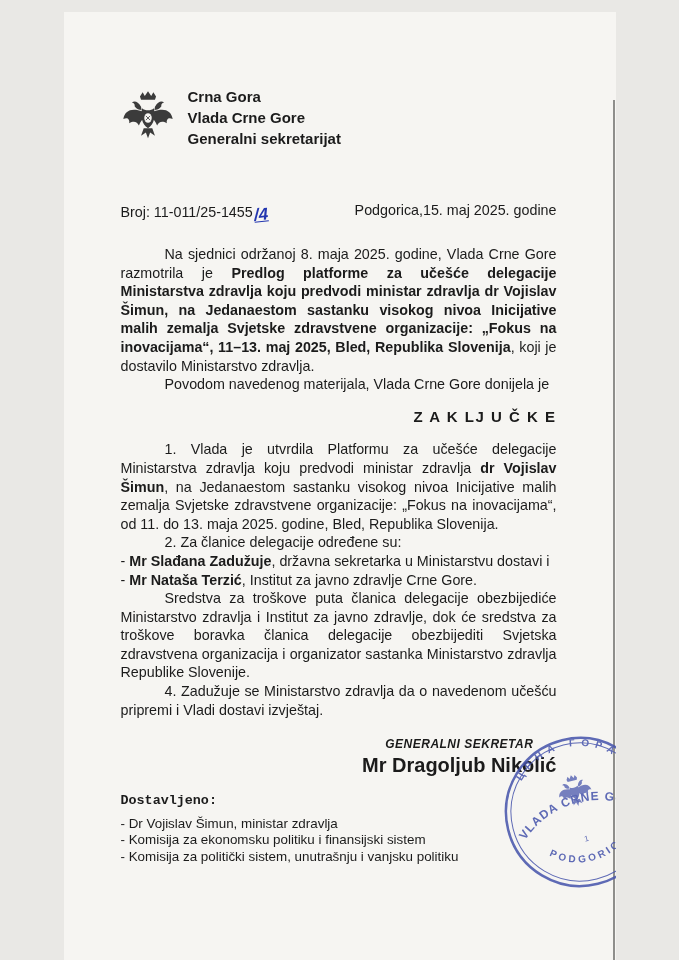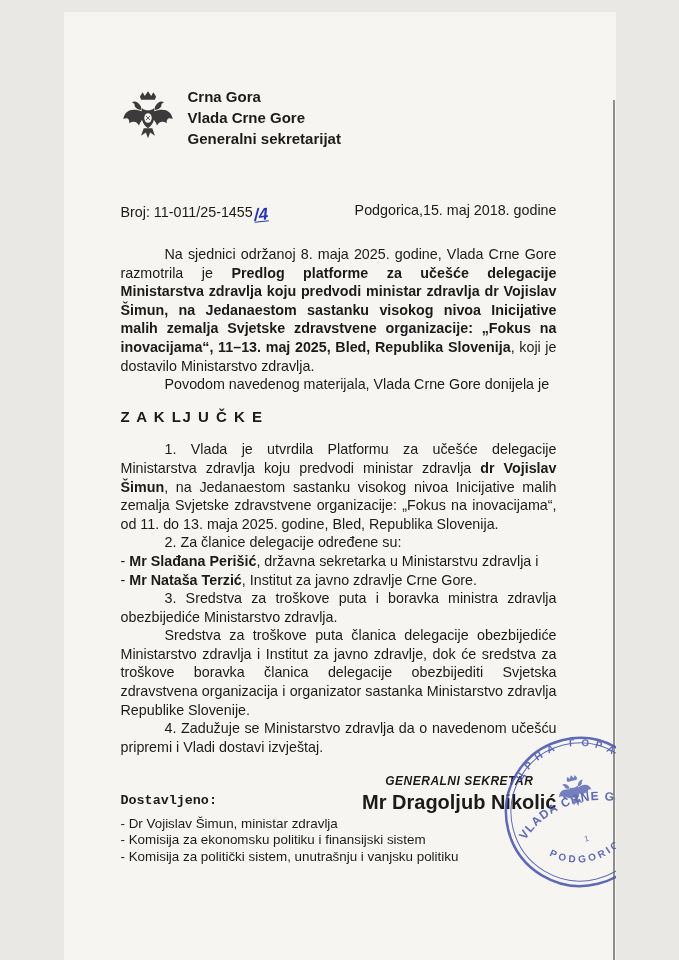--- a/index.html
+++ b/index.html
@@ -54,21 +54,21 @@
   }
   .body {
     position: absolute;
     top: 233px; left: 57px; right: 59px;
     font-size: 14.3px;
     line-height: 18.6px;
     text-align: justify;
   }
   .body p.indent { text-indent: 44px; }
   .title {
-    text-align: left;
+    text-align: right;
     font-weight: bold;
     font-size: 15px;
     letter-spacing: 1.5px;
     margin: 14px 0 14px 0;
     text-indent: 0;
   }
   .member { text-align: left; }
   .signature {
     margin-top: 16px;
     text-align: right;
@@ -117,32 +117,31 @@
     </svg>
     <div class="header-text">
       <div>Crna Gora</div>
       <div>Vlada Crne Gore</div>
       <div>Generalni sekretarijat</div>
     </div>
   </div>
 
   <div class="meta-row">
     <div><span>Broj: 11-011/25-1455</span><span class="hand">/4</span></div>
-    <div>Podgorica,15. maj 2018. godine</div>
+    <div>Podgorica,15. maj 2025. godine</div>
   </div>
 
   <div class="body">
     <p class="indent"><span>Na sjednici održanoj 8. maja 2025. godine, Vlada Crne Gore razmotrila je </span><b>Predlog platforme za učešće delegacije Ministarstva zdravlja koju predvodi ministar zdravlja dr Vojislav Šimun, na Jedanaestom sastanku visokog nivoa Inicijative malih zemalja Svjetske zdravstvene organizacije: „Fokus na inovacijama“, 11–13. maj 2025, Bled, Republika Slovenija</b><span>, koji je dostavilo Ministarstvo zdravlja.</span></p>
     <p class="indent">Povodom navedenog materijala, Vlada Crne Gore donijela je</p>
     <div class="title">Z A K LJ U Č K E</div>
     <p class="indent"><span>1. Vlada je utvrdila Platformu za učešće delegacije Ministarstva zdravlja koju predvodi ministar zdravlja </span><b>dr Vojislav Šimun</b><span>, na Jedanaestom sastanku visokog nivoa Inicijative malih zemalja Svjetske zdravstvene organizacije: „Fokus na inovacijama“, od 11. do 13. maja 2025. godine, Bled, Republika Slovenija.</span></p>
     <p class="indent">2. Za članice delegacije određene su:</p>
-    <p class="member"><span>- </span><b>Mr Slađana Perišić</b><span>, državna sekretarka u Ministarstvu zdravlja i</span></p>
+    <p class="member"><span>- </span><b>Mr Slađana Zadužuje</b><span>, državna sekretarka u Ministarstvu dostavi i</span></p>
     <p class="member"><span>- </span><b>Mr Nataša Terzić</b><span>, Institut za javno zdravlje Crne Gore.</span></p>
-    <p class="indent">3. Sredstva za troškove puta i boravka ministra zdravlja obezbijediće Ministarstvo zdravlja.</p>
     <p class="indent">Sredstva za troškove puta članica delegacije obezbijediće Ministarstvo zdravlja i Institut za javno zdravlje, dok će sredstva za troškove boravka članica delegacije obezbijediti Svjetska zdravstvena organizacija i organizator sastanka Ministarstvo zdravlja Republike Slovenije.</p>
     <p class="indent">4. Zadužuje se Ministarstvo zdravlja da o navedenom učešću pripremi i Vladi dostavi izvještaj.</p>
 
     <div class="signature">
       <div class="inner">
         <div class="sig-title">GENERALNI SEKRETAR</div>
         <div class="sig-name">Mr Dragoljub Nikolić</div>
       </div>
     </div>
   </div>

